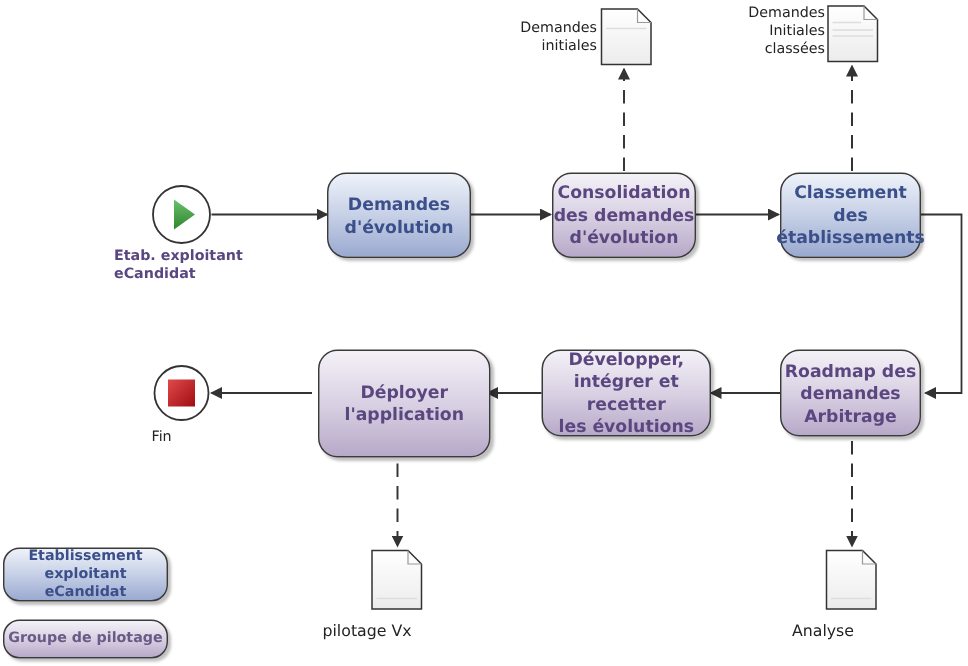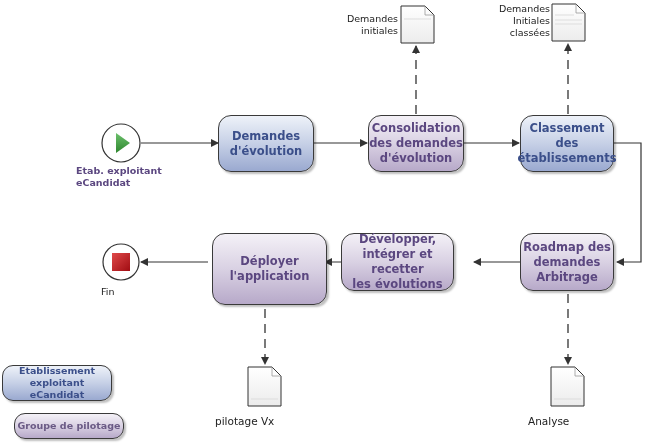--- a/index.html
+++ b/index.html
@@ -113,21 +113,21 @@
 </div>
 <div class="box blue" style="left:520px;top:115px;width:94px;height:57px;justify-content:center;">
   <span>Classement des
 établissements</span>
 </div>
 <div class="box purple" style="left:520px;top:233px;width:94px;height:58px;">
   <span>Roadmap des
 demandes
 Arbitrage</span>
 </div>
-<div class="box purple" style="left:341px;top:233px;width:113px;height:58px;">
+<div class="box purple" style="left:361px;top:233px;width:113px;height:58px;">
   <span>Développer,
 intégrer et recetter
 les évolutions</span>
 </div>
 <div class="box purple" style="left:212px;top:233px;width:115px;height:72px;">
   <span>Déployer
 l'application</span>
 </div>
 
 <div class="label lbl-small" style="left:340px;top:13px;width:58px;text-align:right;">Demandes
@@ -135,15 +135,15 @@
 <div class="label lbl-small" style="left:492px;top:3px;width:58px;text-align:right;">Demandes
 Initiales
 classées</div>
 <div class="label lbl-doc" style="left:215px;top:415px;width:100px;">pilotage Vx</div>
 <div class="label lbl-doc" style="left:528px;top:415px;width:80px;">Analyse</div>
 
 <div class="box blue legend" style="left:2px;top:365px;width:110px;height:36px;">
   <span>Etablissement
 exploitant eCandidat</span>
 </div>
-<div class="box purple legend" style="left:14px;top:413px;width:110px;height:26px;">
+<div class="box purple legend" style="left:2px;top:413px;width:110px;height:26px;">
   <span>Groupe de pilotage</span>
 </div>
 
 </body></html>

